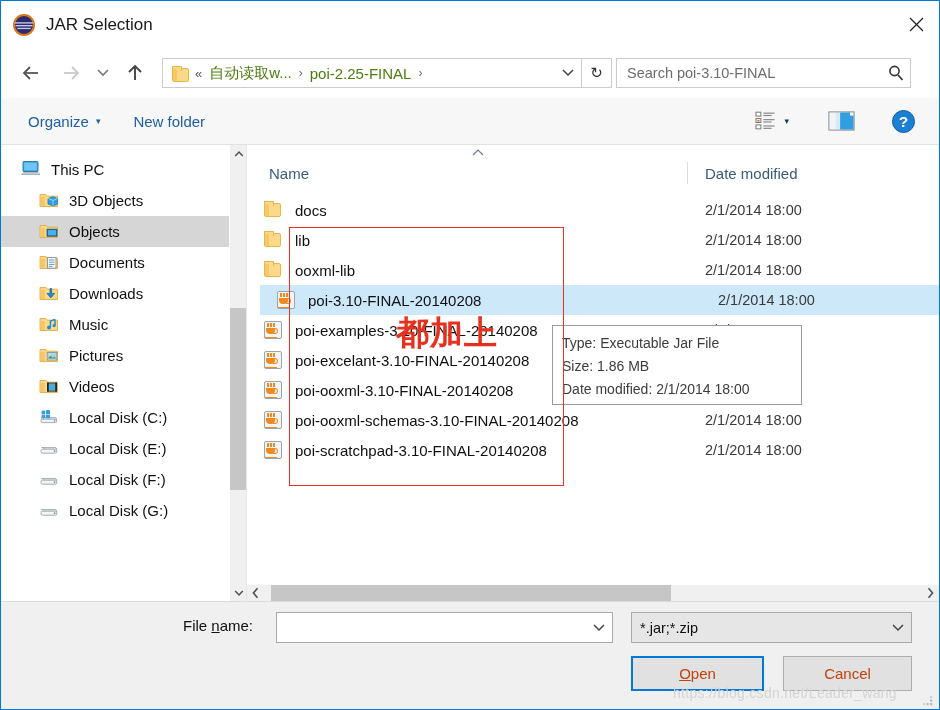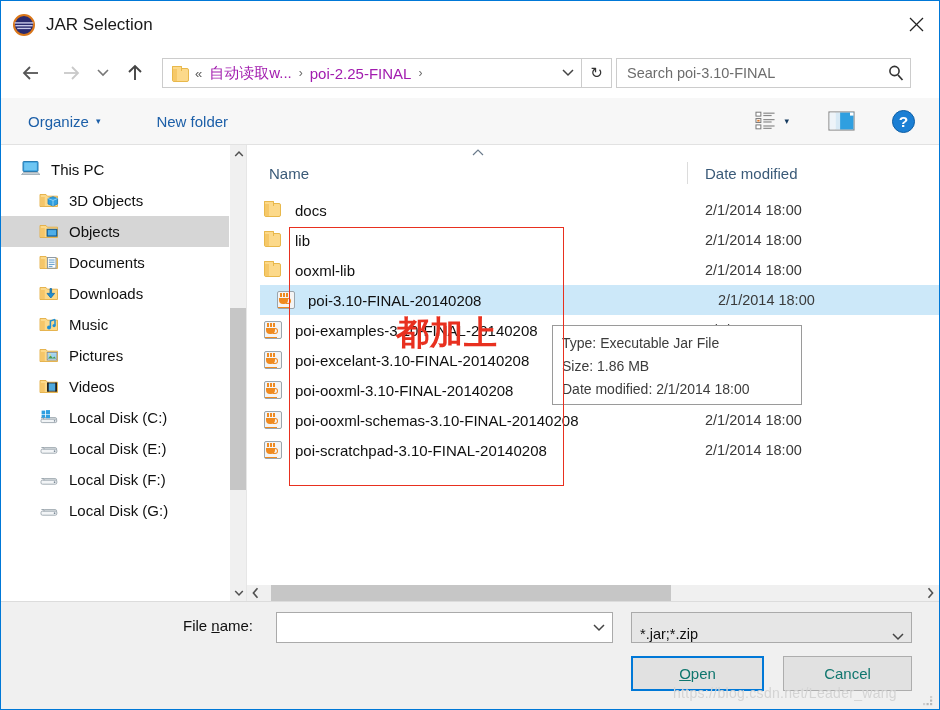--- a/index.html
+++ b/index.html
@@ -63,21 +63,21 @@
   .addressbar {
     margin-left: 12px;
     width: 420px; height: 30px;
     border: 1px solid #cccccc;
     background: #ffffff;
     display: flex; align-items: center;
     font-size: 14.5px; color: #111;
   }
   .addr-folder-icon { margin-left: 7px; width: 18px; height: 16px; position: relative;}
   .crumb-sep-dbl { margin: 0 7px; color: #5a5a5a; font-size: 13px; }
-  .crumb { color: #a21caf; font-size: 15px; white-space: nowrap; }
+  .crumb { color: #4d7c0f; font-size: 15px; white-space: nowrap; }
   .crumb-chev { margin: 0 7px; color: #6a6a6a; font-size: 12px; }
   .addr-spacer { flex: 1; }
   .addr-drop { width: 26px; display: flex; justify-content: center; align-items: center; }
   .refresh-btn {
     width: 30px; height: 30px;
     border: 1px solid #cccccc; border-left: none;
     background: #ffffff;
     display: flex; align-items: center; justify-content: center;
     font-size: 15px; color: #333;
   }
@@ -104,21 +104,21 @@
     background: #f7f7f7;
     border-bottom: 1px solid #e2e2e2;
     display: flex; align-items: center;
   }
   .tb-item {
     font-size: 15px; color: #1c5fa8;
     cursor: default; display: flex; align-items: center;
   }
   .tb-organize { margin-left: 27px; }
   .tb-caret { margin-left: 7px; font-size: 9px; color: #1c5fa8; }
-  .tb-newfolder { margin-left: 56px; }
+  .tb-newfolder { margin-left: 33px; }
   .tb-spacer { flex: 1; }
   .tb-icon { display: flex; align-items: center; justify-content: center; cursor: default; }
   .tb-viewicon { width: 34px; }
   .tb-viewcaret { margin-left: 6px; font-size: 9px; color: #14395e; }
   .tb-pane { margin-left: 36px; width: 34px; }
   .tb-help { margin-left: 30px; margin-right: 22px; width: 28px; }
 
   
   .content {
     position: absolute; left: 0; top: 144px;
@@ -233,31 +233,31 @@
   .fn-input input {
     flex: 1; border: none; outline: none; background: transparent;
     margin-left: 6px; font-size: 14.5px;
     font-family: "Liberation Sans", sans-serif;
   }
   .fn-chev { width: 26px; display: flex; justify-content: center; align-items: center; }
   .filter-combo {
     position: absolute; left: 630px; top: 611px;
     width: 281px; height: 31px;
     border: 1px solid #aaaaaa; background: #e6e6e6;
-    display: flex; align-items: flex-end;
+    display: flex; align-items: center;
     font-size: 14.5px; color: #101010;
   }
   .filter-text { margin-left: 8px; }
   .filter-spacer { flex: 1; }
 
   .btn {
     position: absolute; top: 655px; height: 35px;
     background: #e1e1e1; border: 1px solid #adadad;
     display: flex; align-items: center; justify-content: center;
-    font-size: 15px; color: #0f766e; cursor: default;
+    font-size: 15px; color: #c2410c; cursor: default;
   }
   .btn-open { left: 630px; width: 133px; border: 2px solid #0078d7; }
   .btn-cancel { left: 782px; width: 129px; }
   .btn u { text-decoration: underline; }
 
   
   .anno-rect {
     position: absolute;
     border: 1.5px solid #e8301f;
     pointer-events: none;

